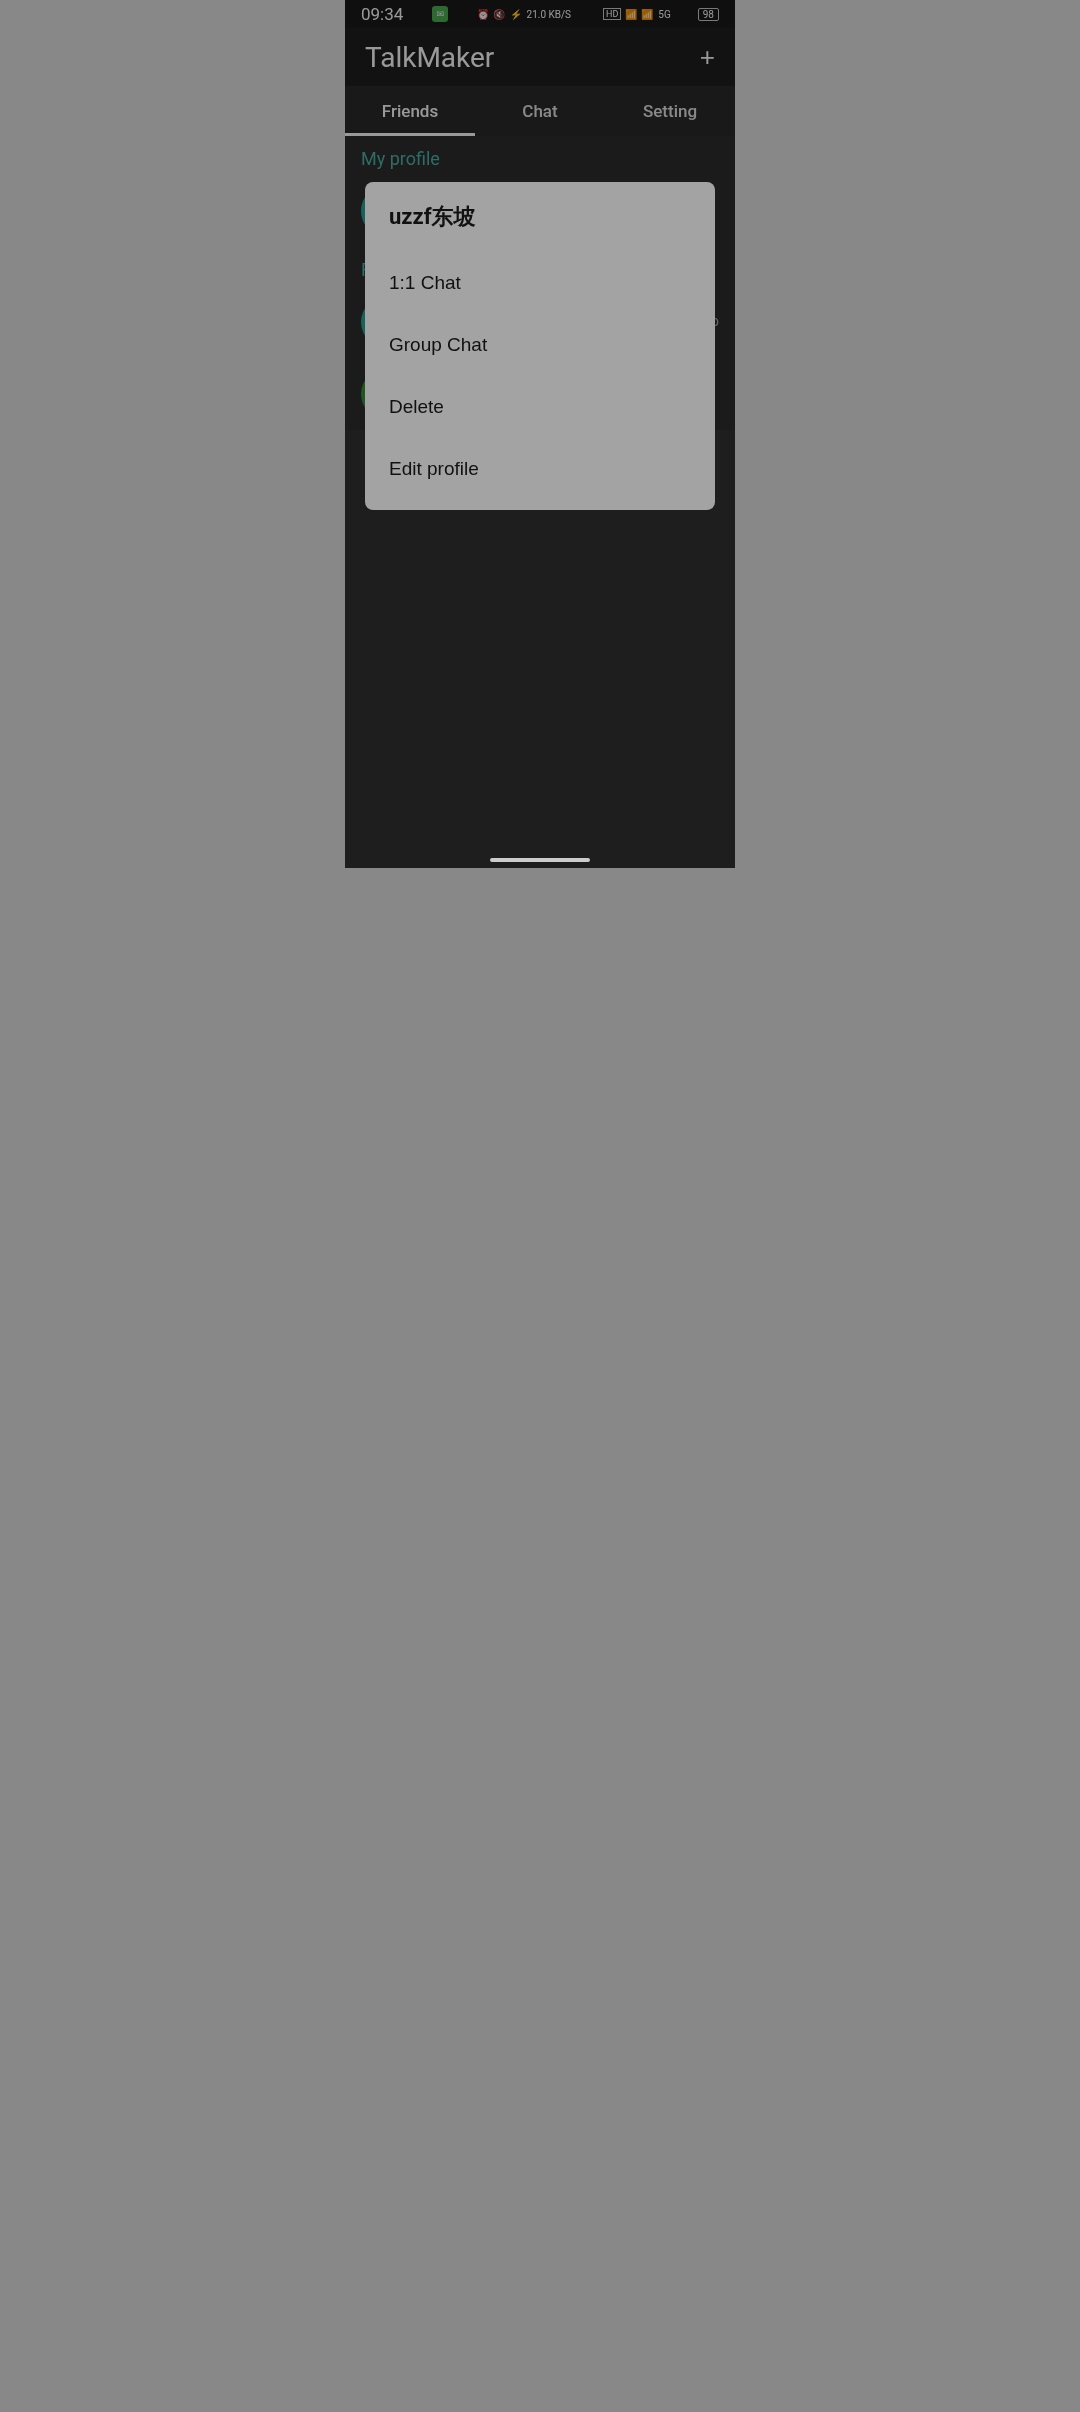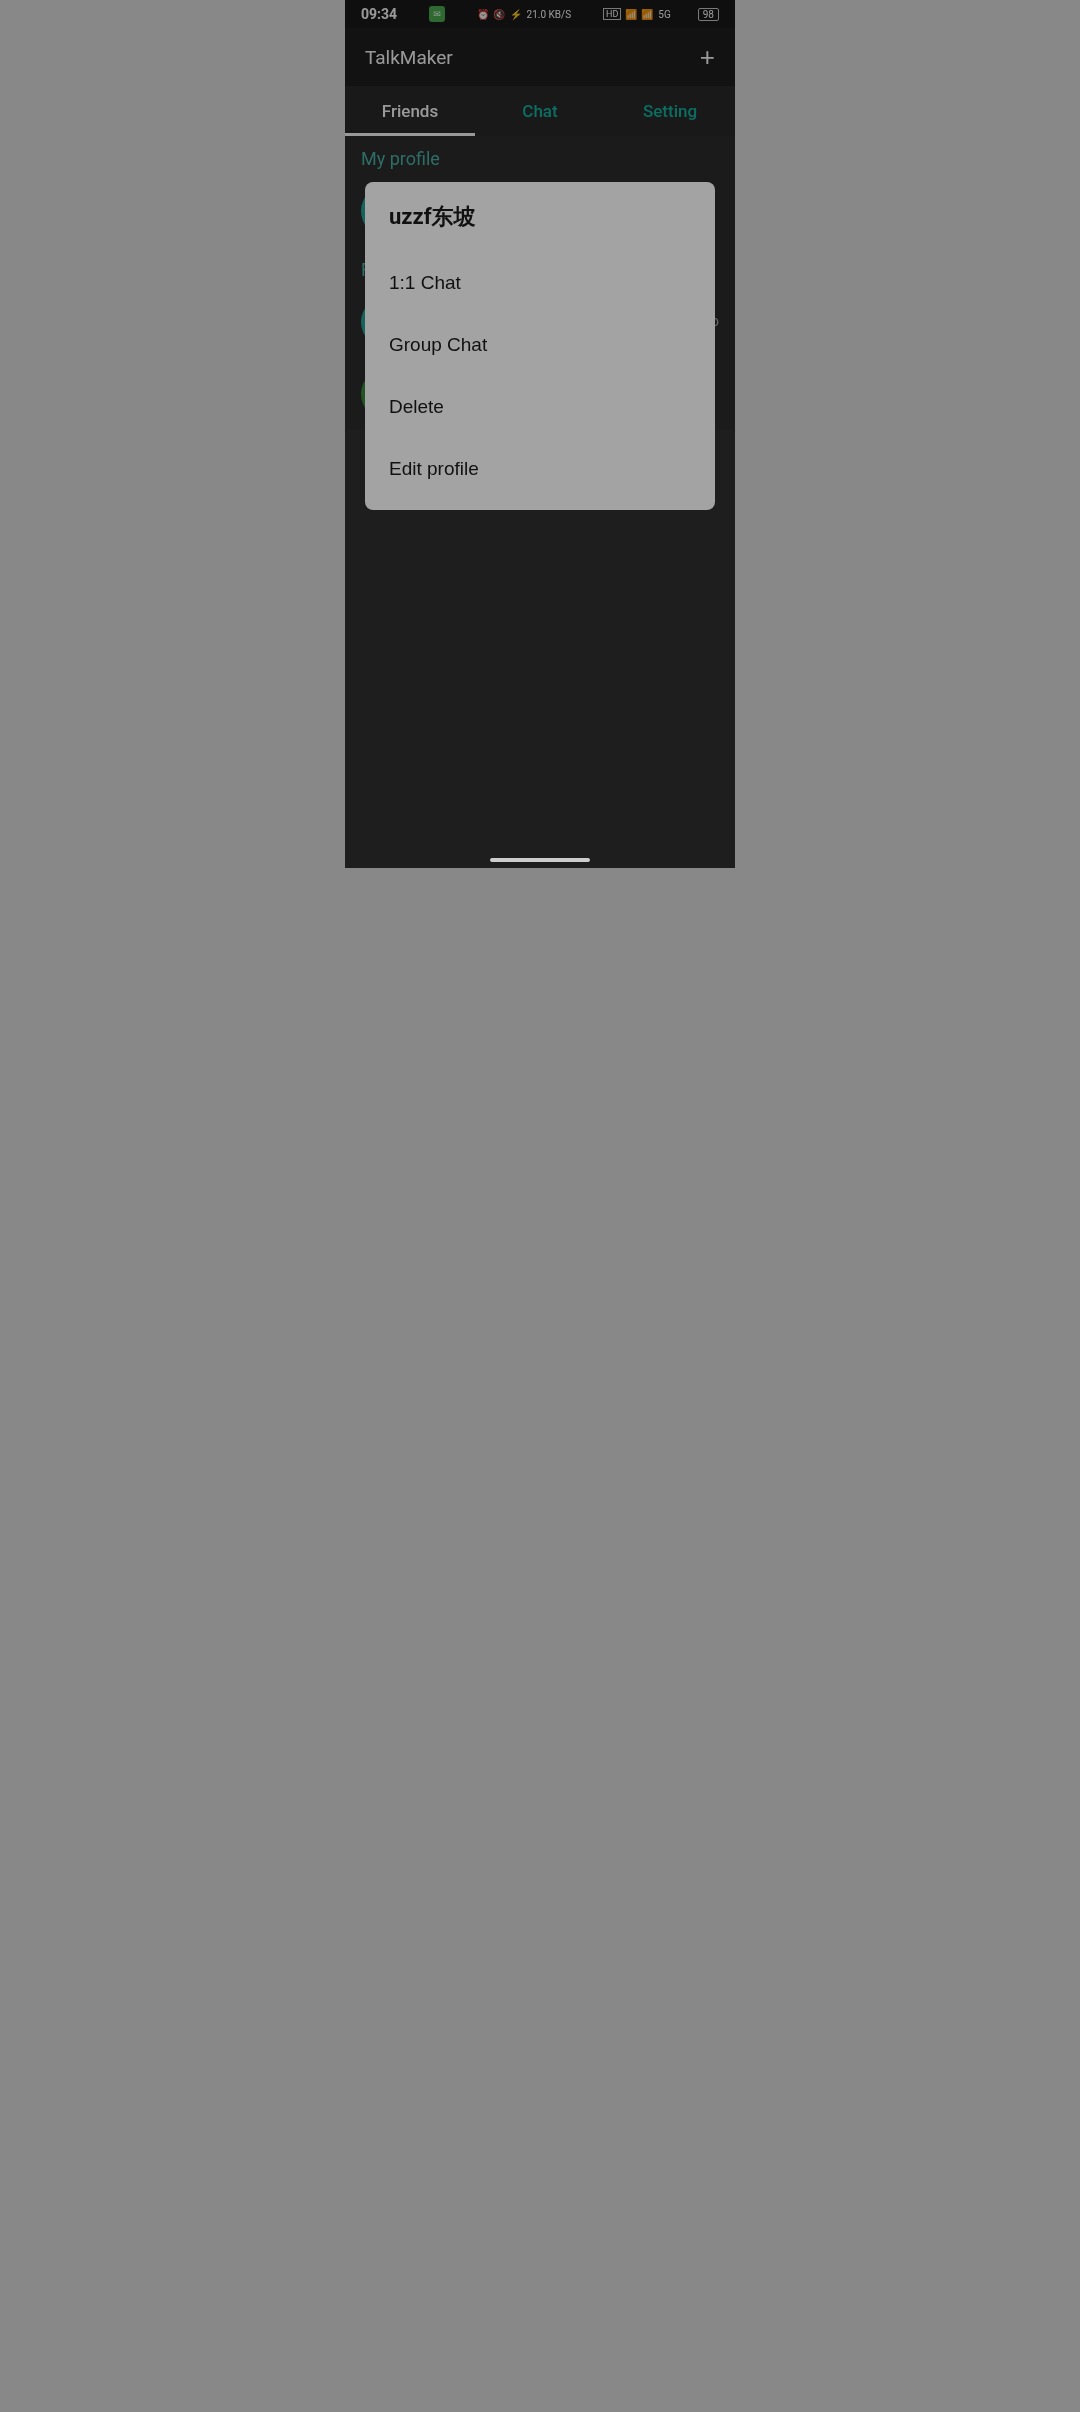--- a/index.html
+++ b/index.html
@@ -20,22 +20,22 @@
       background: #1a1a1a;
       height: 28px;
       display: flex;
       align-items: center;
       justify-content: space-between;
       padding: 0 16px;
       color: white;
       font-size: 11px;
     }
     .status-time {
-      font-size: 14px;
-      font-weight: 700;
+      font-size: 17px;
+      font-weight: 400;
     }
     .status-icons {
       display: flex;
       align-items: center;
       gap: 4px;
       font-size: 10px;
     }
     .status-msg-icon {
       background: #4CAF50;
       width: 16px;
@@ -51,21 +51,21 @@
     .app-header {
       background: #1e1e1e;
       height: 58px;
       display: flex;
       align-items: center;
       justify-content: space-between;
       padding: 0 20px;
     }
     .app-title {
       color: white;
-      font-size: 19px;
+      font-size: 28px;
       font-weight: 400;
     }
     .add-button {
       color: white;
       font-size: 26px;
       font-weight: 300;
       cursor: pointer;
       background: none;
       border: none;
     }
@@ -74,21 +74,21 @@
     .tabs {
       background: #2a2a2a;
       display: flex;
       height: 50px;
     }
     .tab {
       flex: 1;
       display: flex;
       align-items: center;
       justify-content: center;
-      color: #14b8a6;
+      color: #e5e5e5;
       font-size: 17px;
       font-weight: 500;
       cursor: pointer;
       position: relative;
     }
     .tab.active {
       color: white;
     }
     .tab.active::after {
       content: '';

